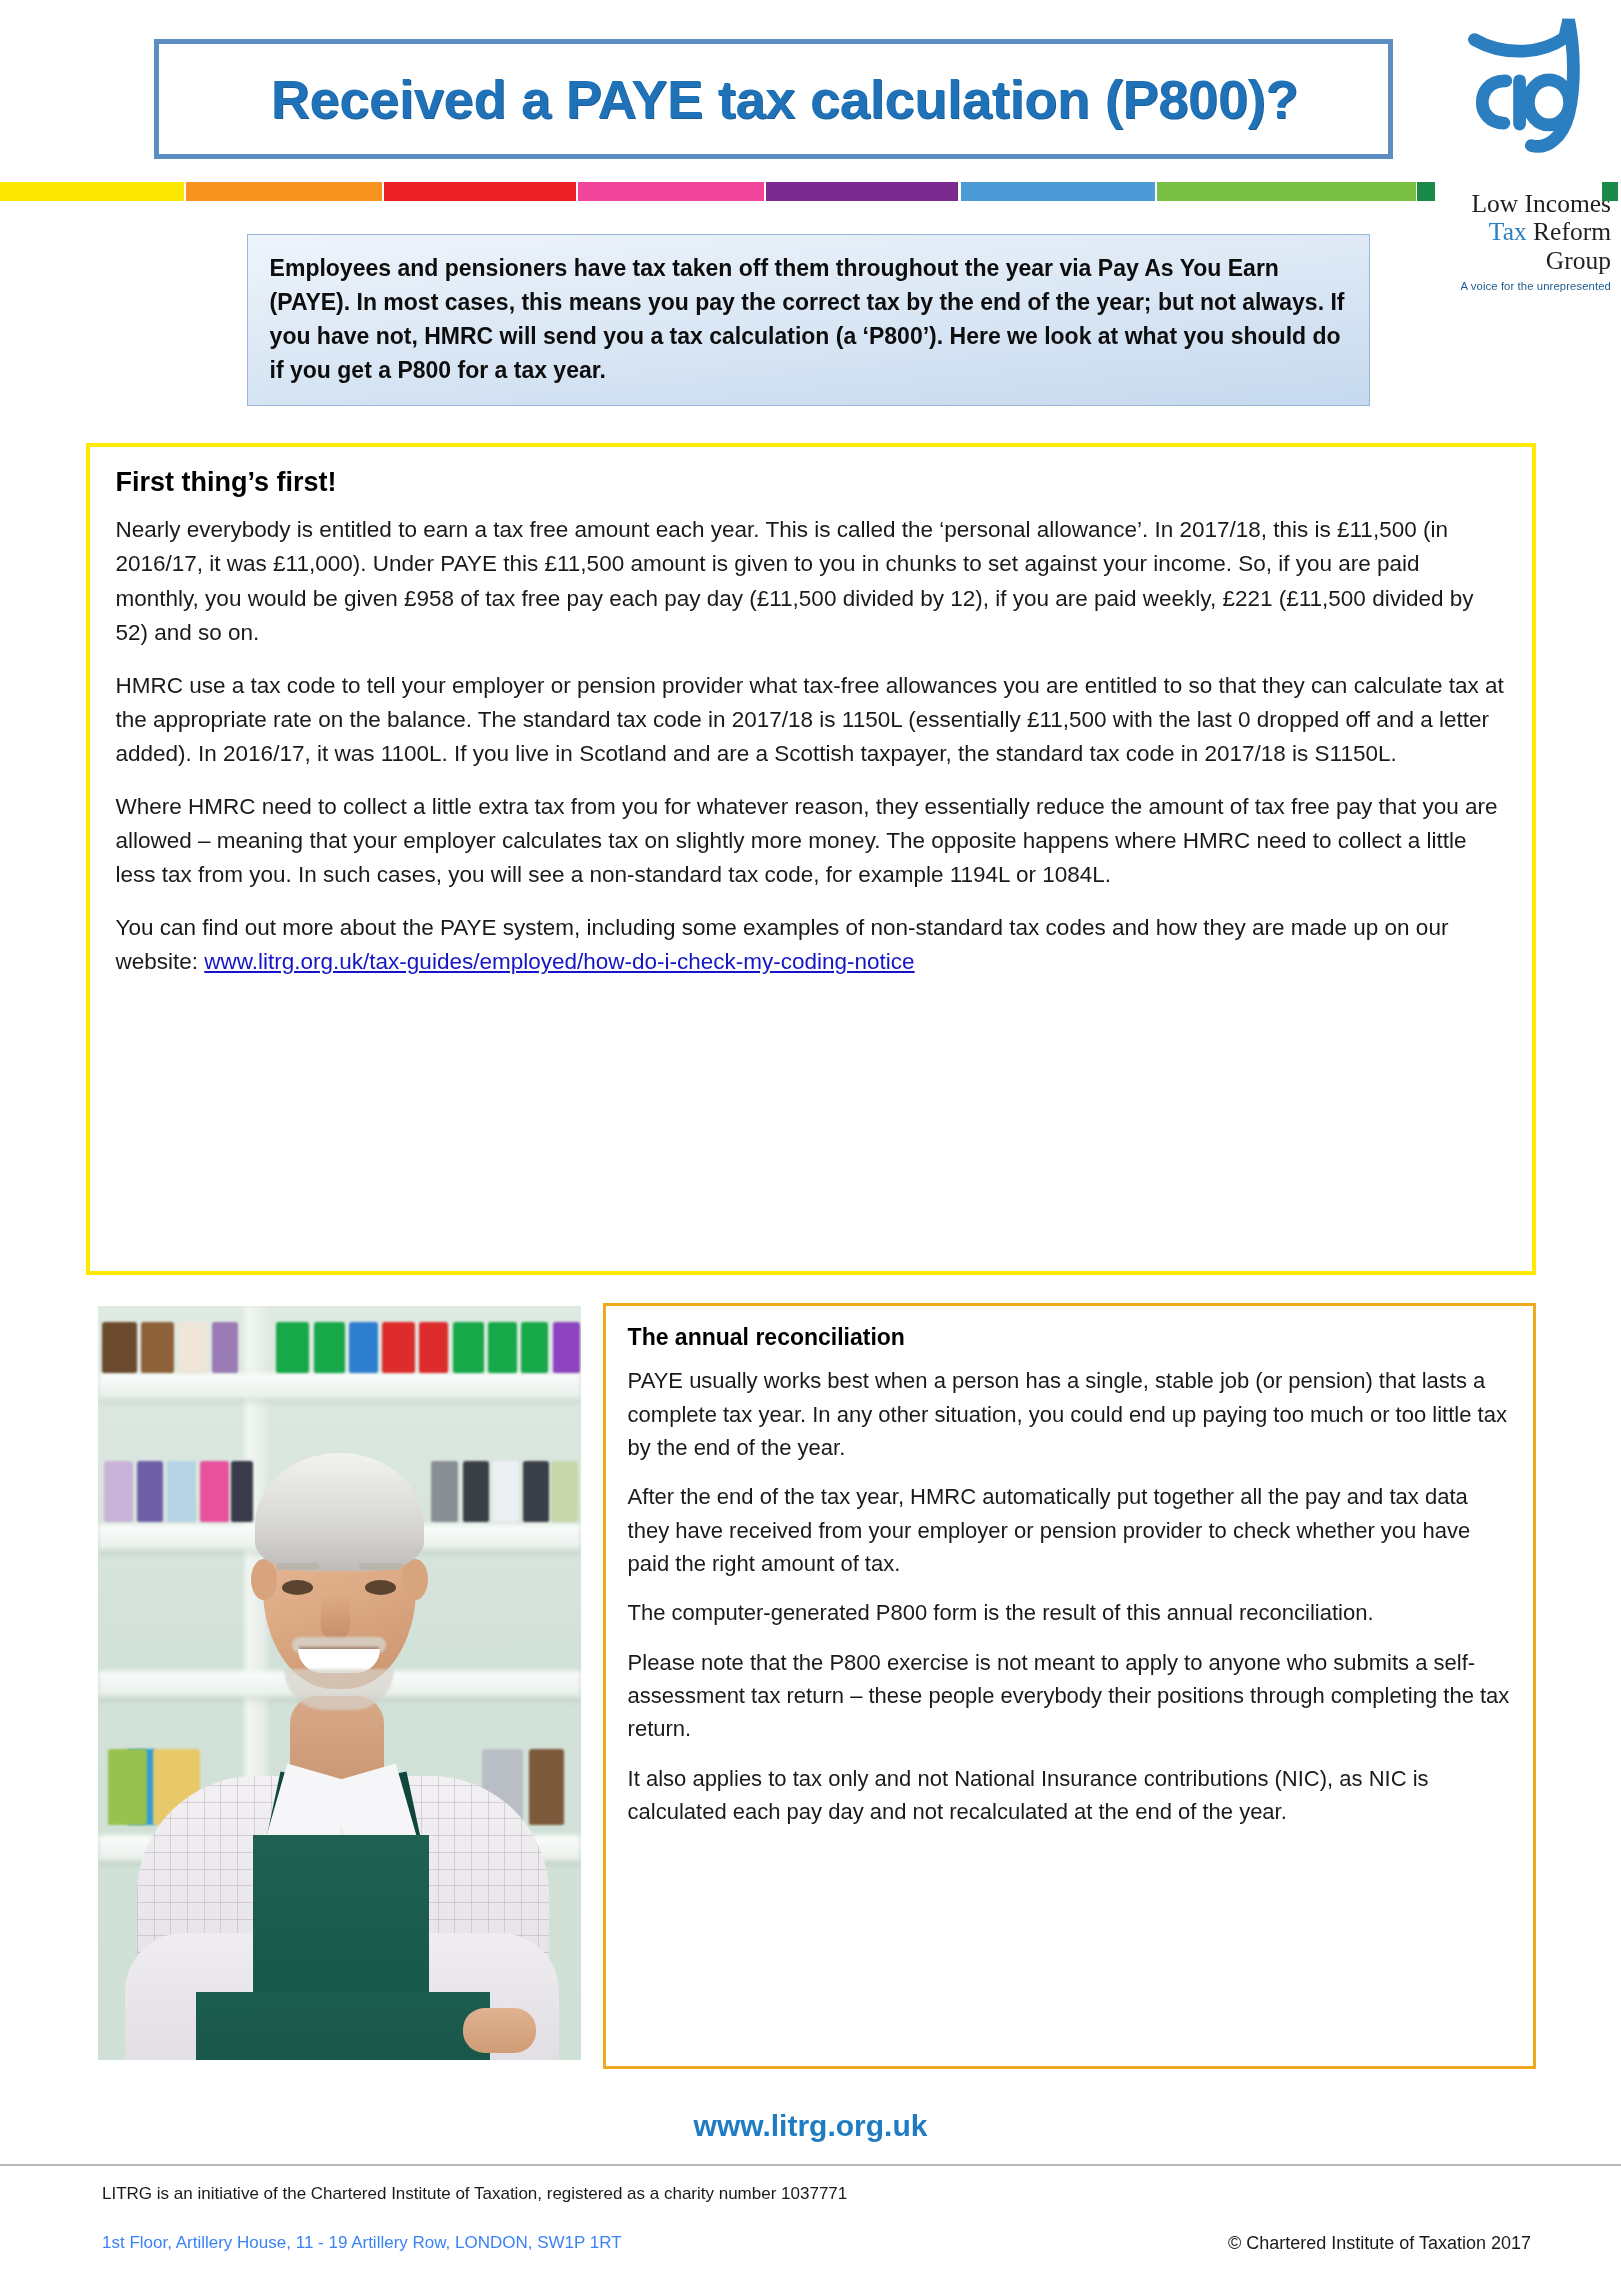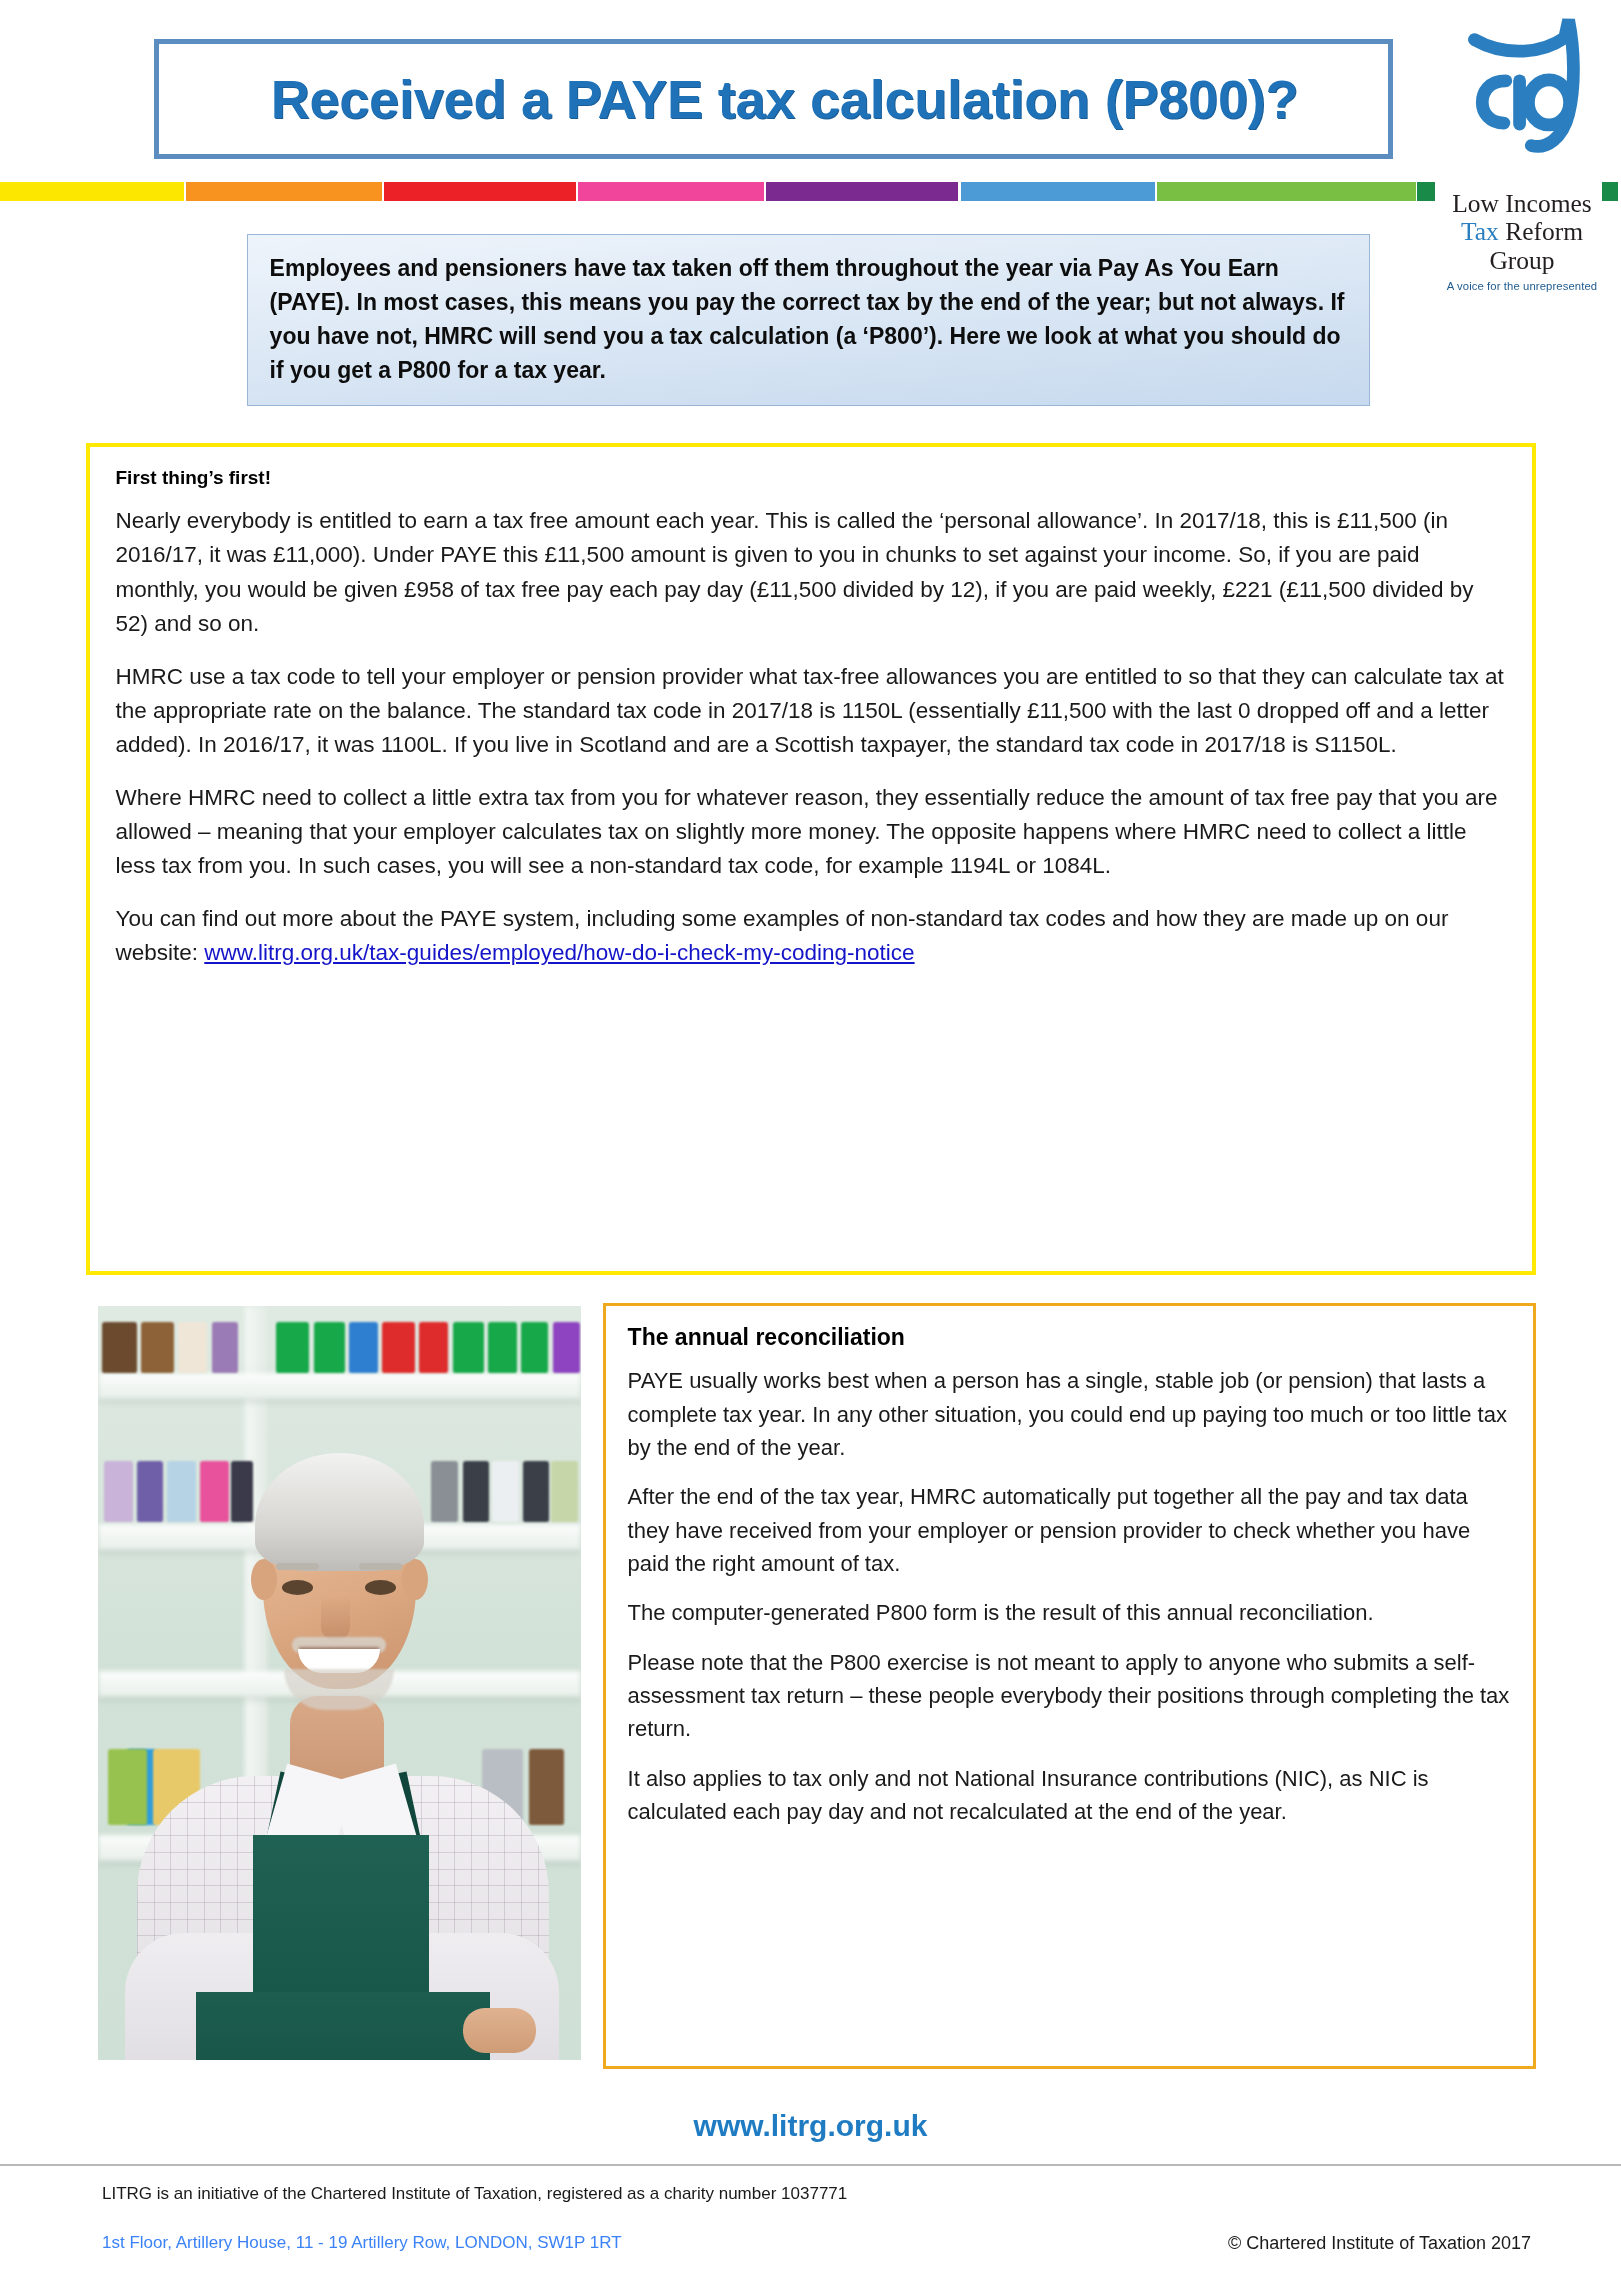--- a/index.html
+++ b/index.html
@@ -54,21 +54,21 @@
     left: 11.8px;
     top: 0px;
     width: 157px;
     height: 172px;
   }
   .logo-lines {
     position: absolute;
     left: 0;
     top: 178px;
     width: 178px;
-    text-align: center;
+    text-align: right;
     line-height: 1.12;
   }
   .logo-line {
     font-family: "Liberation Serif", serif;
     font-size: 25.5px;
     color: #231f20;
     display: block;
   }
   .logo-line .tax {
     color: #2b7fc0;
@@ -122,21 +122,21 @@
     left: 86px;
     top: 443px;
     width: 1450px;
     height: 832px;
     box-sizing: border-box;
     border: 4.9px solid #ffe900;
     background: #ffffff;
     padding: 17.6px 25.5px 0 25.5px;
   }
   .h-main {
-    font-size: 19px;
+    font-size: 27px;
     font-weight: bold;
     margin: 2px 0 15.7px 0;
   }
   .h-sub {
     font-size: 22.5px;
     font-weight: bold;
     margin: 0 0 17.6px 0;
   }
   .p-body {
     font-size: 22.5px;

